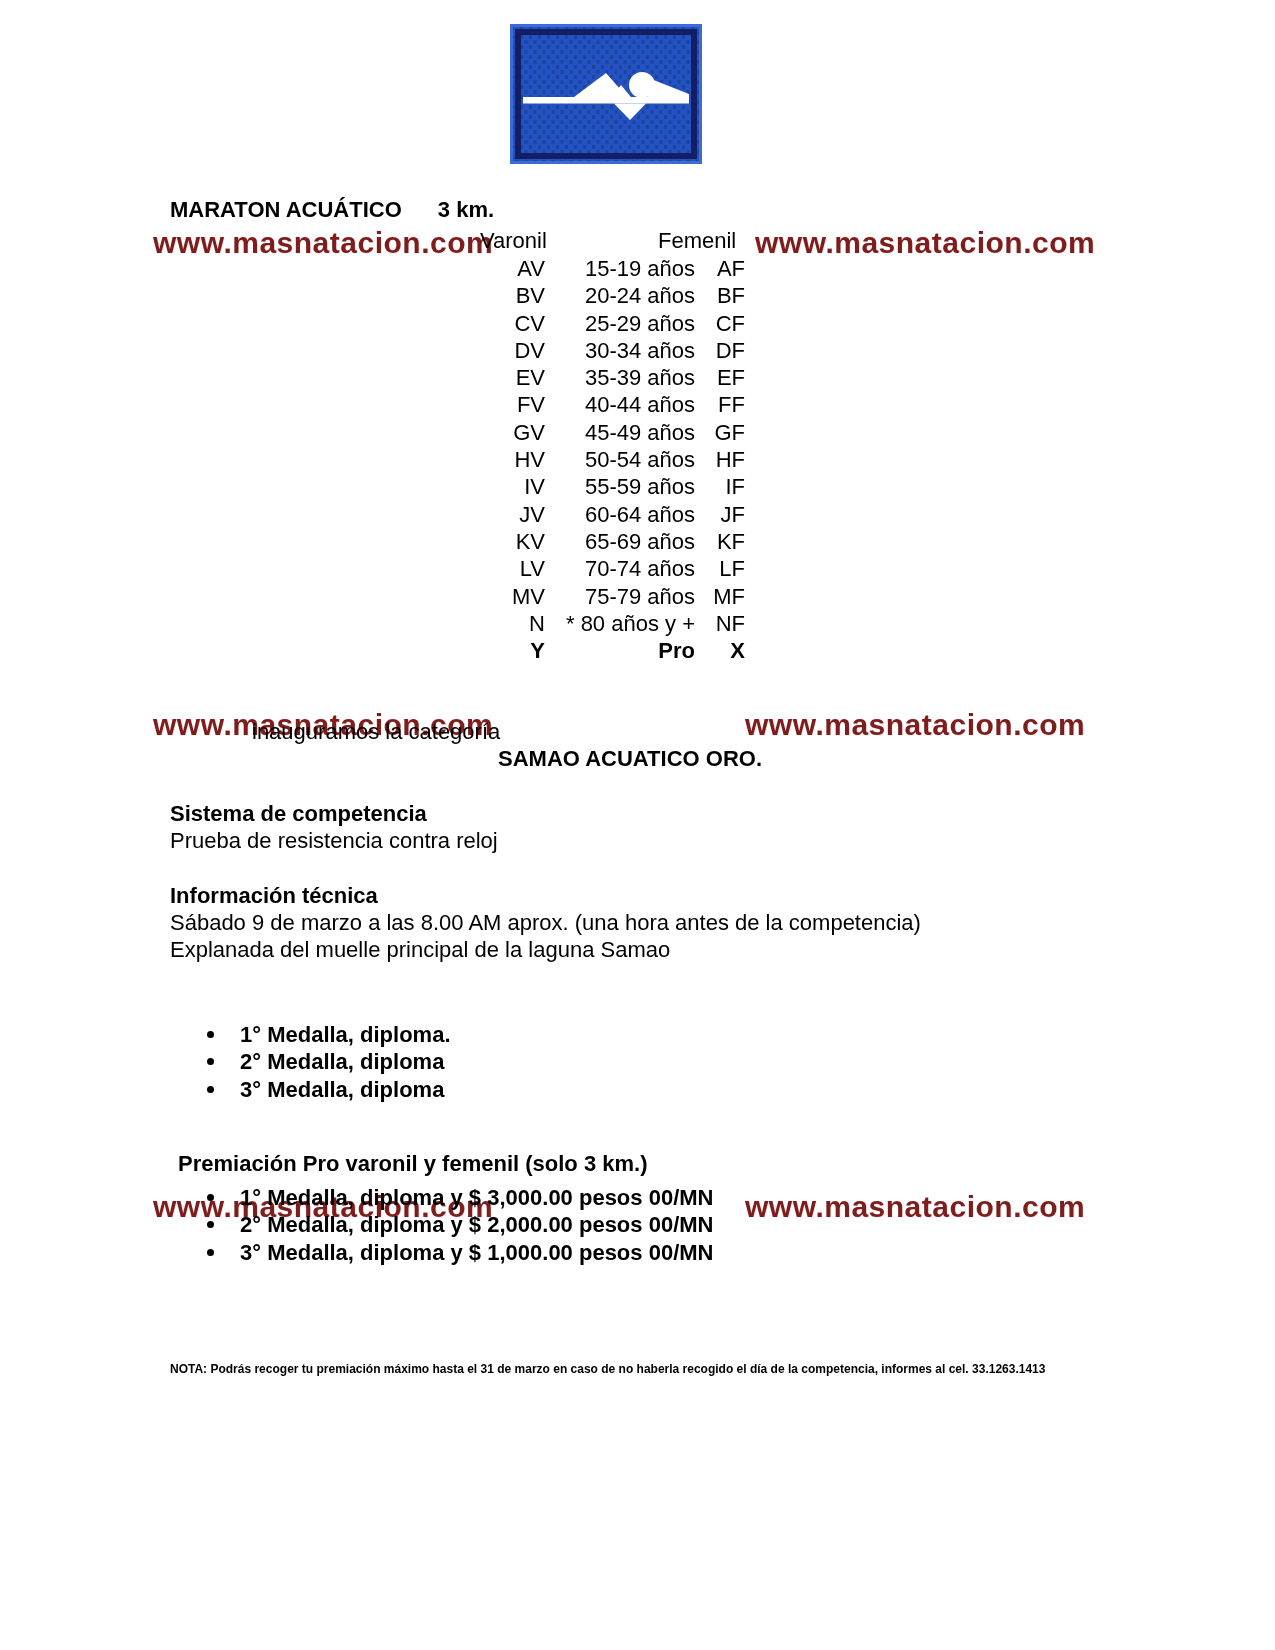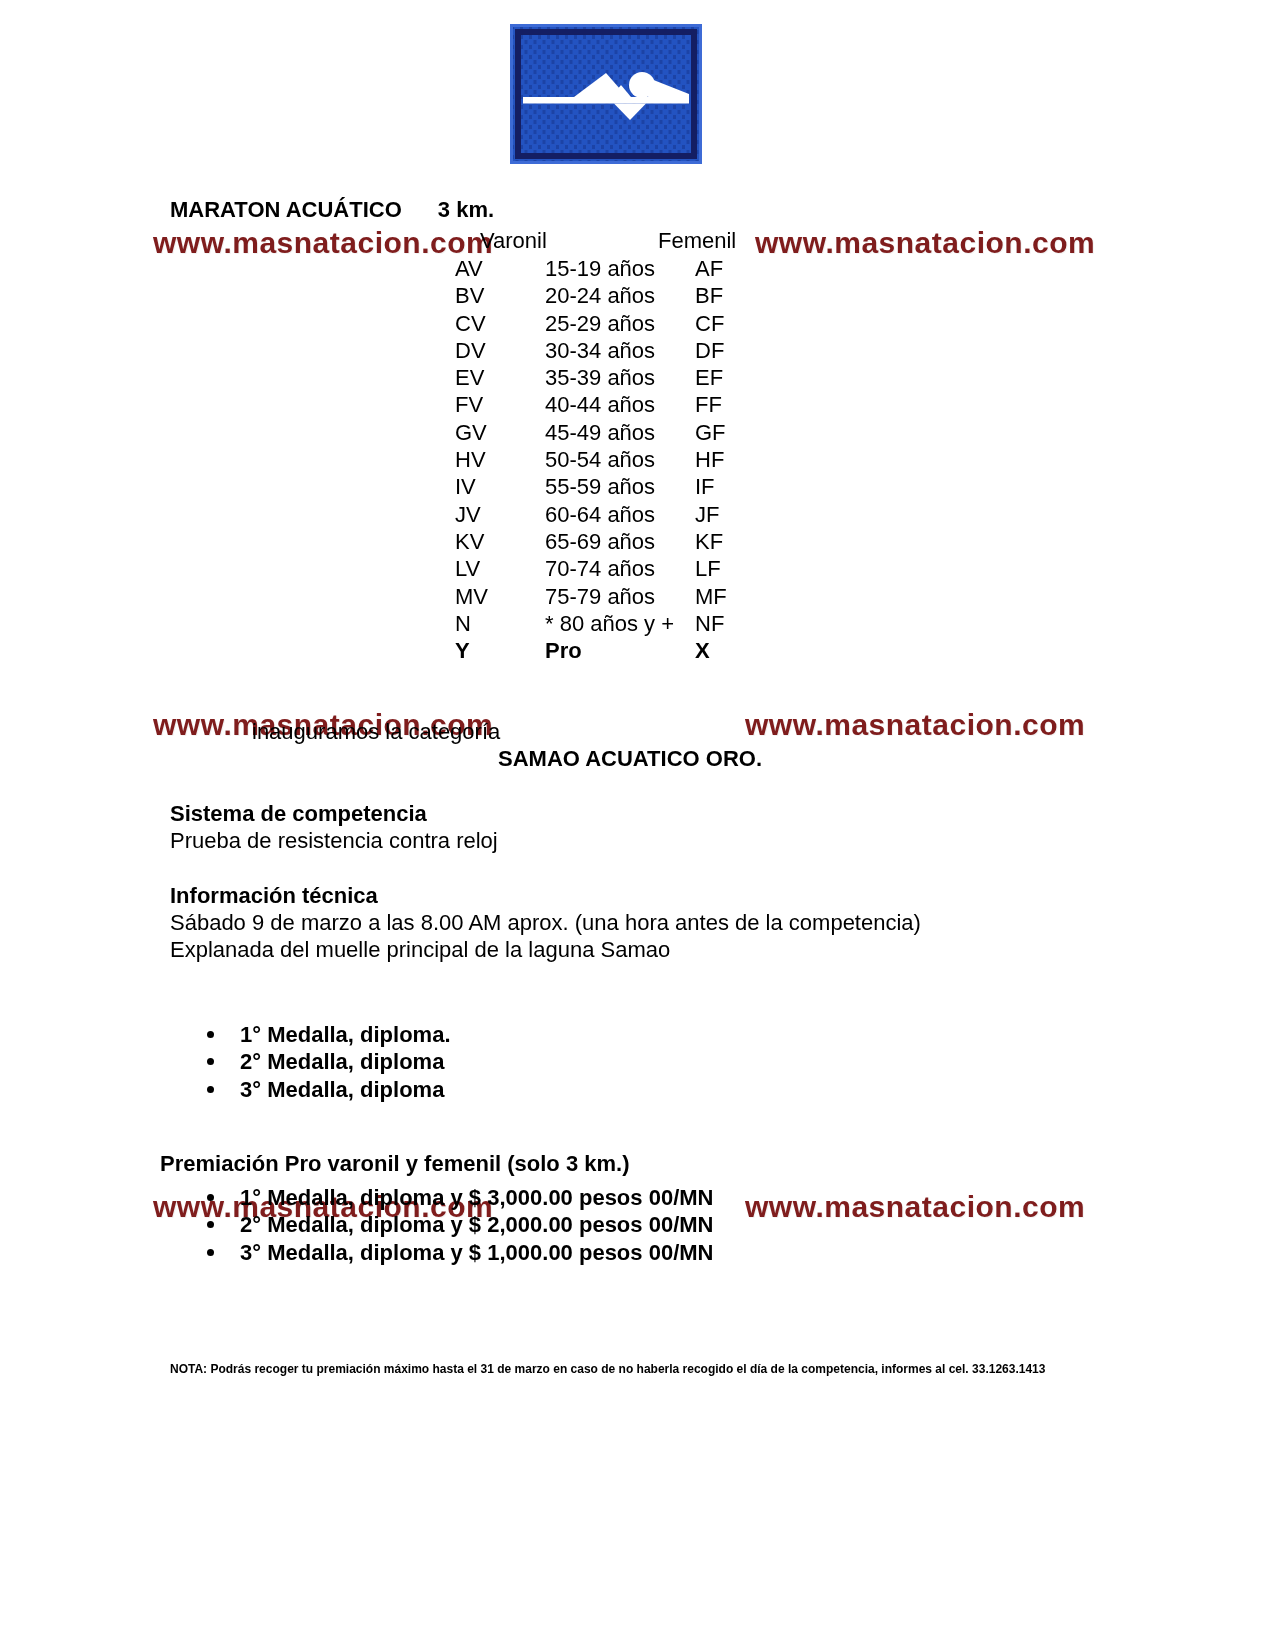--- a/index.html
+++ b/index.html
@@ -25,41 +25,41 @@
 
   
   .title { left:170px; top:197px; font-weight:bold; white-space:nowrap; }
   .title .dist { margin-left:36px; }
 
   
   .tbl-head-m { left:480px; top:228px; }
   .tbl-head-f { left:658px; top:228px; }
   .tbl { left:455px; top:255px; width:290px; line-height:27.3px; }
   .trow { display:flex; }
-  .trow span { display:block; text-align:left; }
+  .trow span { display:block; text-align:right; }
   .c-male { width:90px; }
   .c-age  { width:150px; }
   .c-fem  { width:50px; }
   .row-bold { font-weight:bold; }
 
   
   .note1 { left:250px; top:692px; white-space:nowrap; }
   .note2 { left:252px; top:719px; }
   .samao { left:250px; top:746px; width:760px; text-align:center; font-weight:bold; }
 
   
   .h-system   { left:170px; top:801px; font-weight:bold; }
   .p-system   { left:170px; top:828px; }
   .h-tech     { left:170px; top:883px; font-weight:bold; }
   .p-tech1    { left:170px; top:910px; }
   .p-tech2    { left:170px; top:937px; }
   .h-groups   { left:170px; top:991px; font-weight:bold; }
   .ul-groups  { left:198px; top:1021px; }
   .p-groups   { left:170px; top:1102px; }
-  .h-pro      { left:160px; top:1151px; font-weight:bold; }
+  .h-pro      { left:178px; top:1151px; font-weight:bold; }
   .ul-pro     { left:198px; top:1184px; }
 
   ul.blist { list-style:none; margin:0; padding:0; line-height:27.3px; }
   ul.blist li { position:relative; padding-left:42px; white-space:nowrap; }
   ul.blist li::before {
     content:""; position:absolute; left:9px; top:10px;
     width:7px; height:7px; border-radius:50%; background:#000;
   }
 
   

